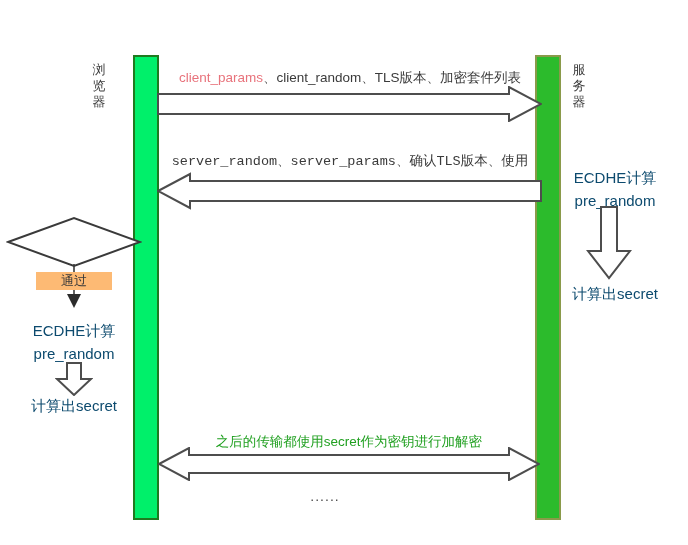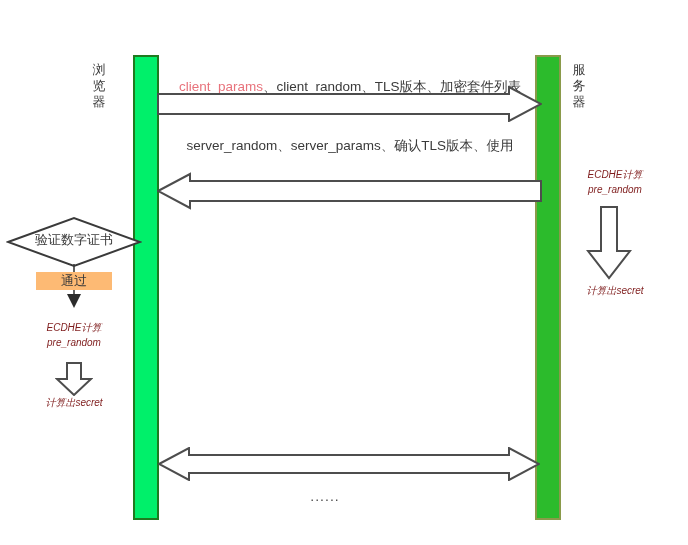--- a/index.html
+++ b/index.html
@@ -97,26 +97,25 @@
     width: 76px;
     text-align: center;
     font-size: 13px;
     color: #3a3a3a;
     background: #fdba74;
   }
 
   
   .compute-text {
     position: absolute;
-    font-size: 10px;
-    color: #7f1d1d;
+    font-size: 15px;
+    color: #0c4a6e;
     text-align: center;
     line-height: 1.5;
     white-space: nowrap;
-    font-style: italic;
   }
   #client-ecdhe { left: 10px; top: 320px; width: 128px; }
   #client-secret { left: 10px; top: 395px; width: 128px; }
   #server-ecdhe { left: 550px; top: 167px; width: 130px; }
   #server-secret { left: 550px; top: 283px; width: 130px; }
 
   #dots {
     position: absolute;
     left: 265px;
     top: 488px;
@@ -139,38 +138,37 @@
     <span>浏</span>
     <span>览</span>
     <span>器</span>
   </div>
   <div class="vlabel" id="server-label">
     <span>服</span>
     <span>务</span>
     <span>器</span>
   </div>
 
-  <div class="msg-text" style="left:165px; top:68px; width:370px;margin-top:9px;">
+  <div class="msg-text" style="left:165px; top:68px; width:370px;">
     <span class="accent-red">client_params</span><span>、client_random、TLS版本、加密套件列表</span>
   </div>
   <svg class="blockarrow" id="client-hello-arrow" style="left:157px; top:86px;" width="385" height="36" viewBox="0 0 385 36">
     <polygon points="1,8 352,8 352,1 384,18 352,35 352,28 1,28" fill="#ffffff" stroke="#4d4d4d" stroke-width="2" stroke-linejoin="miter"></polygon>
   </svg>
 
-  <div class="msg-text" style="left:155px; top:136px; width:390px;">
+  <div class="msg-text" style="left:155px; top:152px; width:390px;font-family:Liberation Mono, monospace;">
     <div>server_random、server_params、确认TLS版本、使用</div>
   </div>
   <svg class="blockarrow" id="server-hello-arrow" style="left:157px; top:172px;" width="385" height="38" viewBox="0 0 385 38">
     <polygon points="1,19 33,2 33,9 384,9 384,29 33,29 33,36" fill="#ffffff" stroke="#4d4d4d" stroke-width="2" stroke-linejoin="miter"></polygon>
   </svg>
 
   <svg id="verify-cert-decision" viewBox="0 0 136 52">
     <polygon points="2,26 68,2 134,26 68,50" fill="#ffffff" stroke="#3a3a3a" stroke-width="2" stroke-linejoin="miter"></polygon>
   </svg>
-  <div id="verify-cert-label">验证数字证书</div>
 
   <svg class="abs" style="left:60px; top:264px;" width="28" height="48" viewBox="0 0 28 48">
     <line x1="14" y1="0" x2="14" y2="30" stroke="#3a3a3a" stroke-width="1.6"></line>
     <polygon points="7,30 21,30 14,44" fill="#2b2b2b"></polygon>
   </svg>
   <div id="pass-label">通过</div>
 
   <div class="compute-text" id="client-ecdhe">
     <div>ECDHE计算</div>
     <div>pre_random</div>
@@ -182,19 +180,20 @@
 
   <div class="compute-text" id="server-ecdhe">
     <div>ECDHE计算</div>
     <div>pre_random</div>
   </div>
   <svg class="abs" style="left:586px; top:206px;" width="46" height="74" viewBox="0 0 46 74">
     <polygon points="15,1 31,1 31,45 44,45 23,72 2,45 15,45" fill="#ffffff" stroke="#4d4d4d" stroke-width="2" stroke-linejoin="miter"></polygon>
   </svg>
   <div class="compute-text" id="server-secret">计算出secret</div>
 
+  <div class="msg-text accent-green" style="left:160px; top:432px; width:378px;">之后的传输都使用secret作为密钥进行加解密</div>
   <svg class="blockarrow" id="application-data-arrow" style="left:158px; top:447px;" width="382" height="34" viewBox="0 0 382 34">
     <polygon points="1,17 31,1 31,8 351,8 351,1 381,17 351,33 351,26 31,26 31,33" fill="#ffffff" stroke="#4d4d4d" stroke-width="2" stroke-linejoin="miter"></polygon>
   </svg>
 
   <div id="dots">......</div>
 
 </div>
 
 </body></html>

